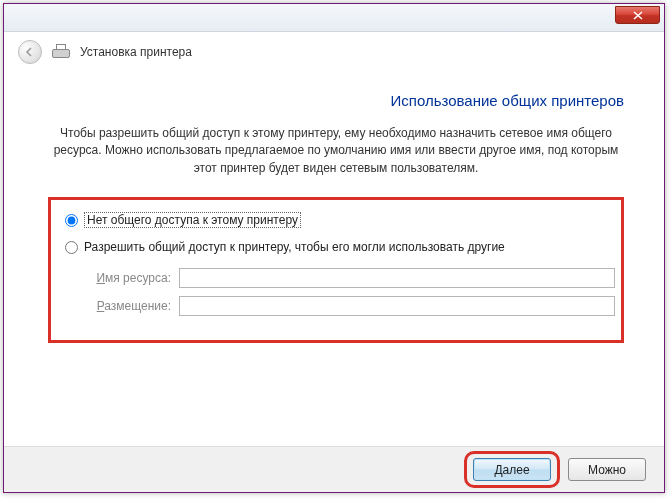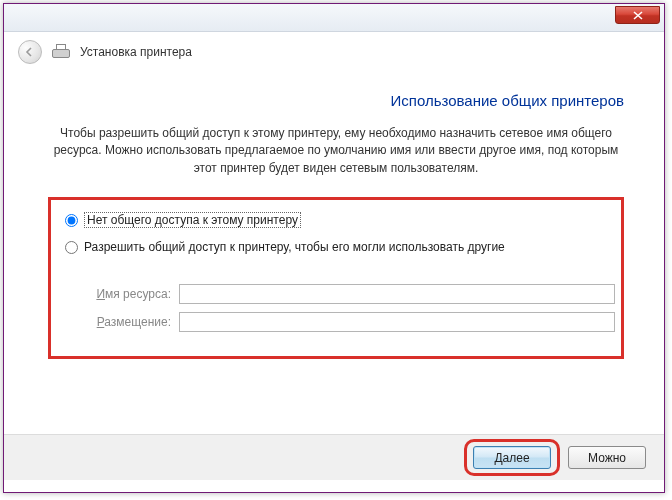--- a/index.html
+++ b/index.html
@@ -126,21 +126,21 @@
   .field-input {
     flex: 1;
     height: 20px;
     border: 1px solid #b5b5b5;
     background: #fff;
     padding: 0 4px;
     font-size: 12px;
   }
   .footer {
     position: absolute;
-    bottom: 12px; left: 0; right: 0;
+    bottom: 0; left: 0; right: 0;
     height: 46px;
     background: #f0f0f0;
     border-top: 1px solid #dcdcdc;
     display: flex;
     justify-content: flex-end;
     align-items: center;
     padding-right: 18px;
     gap: 8px;
   }
   .btn {
@@ -194,21 +194,21 @@
 
   <div class="content">
     <div class="heading">Использование общих принтеров</div>
     <div class="desc">Чтобы разрешить общий доступ к этому принтеру, ему необходимо назначить сетевое имя общего ресурса. Можно использовать предлагаемое по умолчанию имя или ввести другое имя, под которым этот принтер будет виден сетевым пользователям.</div>
 
     <div class="highlight-box">
       <label class="radio-row">
         <input type="radio" name="share" checked="" style="">
         <span class="radio1-label">Нет общего доступа к этому принтеру</span>
       </label>
-      <label class="radio-row" style="margin-bottom:30px;">
+      <label class="radio-row" style="margin-bottom:14px;">
         <input type="radio" name="share" style="">
         <span>Разрешить общий доступ к принтеру, чтобы его могли использовать другие</span>
       </label>
 
       <div class="fields">
         <div class="field-row">
           <div class="field-label"><u>И</u><span>мя ресурса:</span></div>
           <input class="field-input" disabled="" value="" style="">
         </div>
         <div class="field-row">

